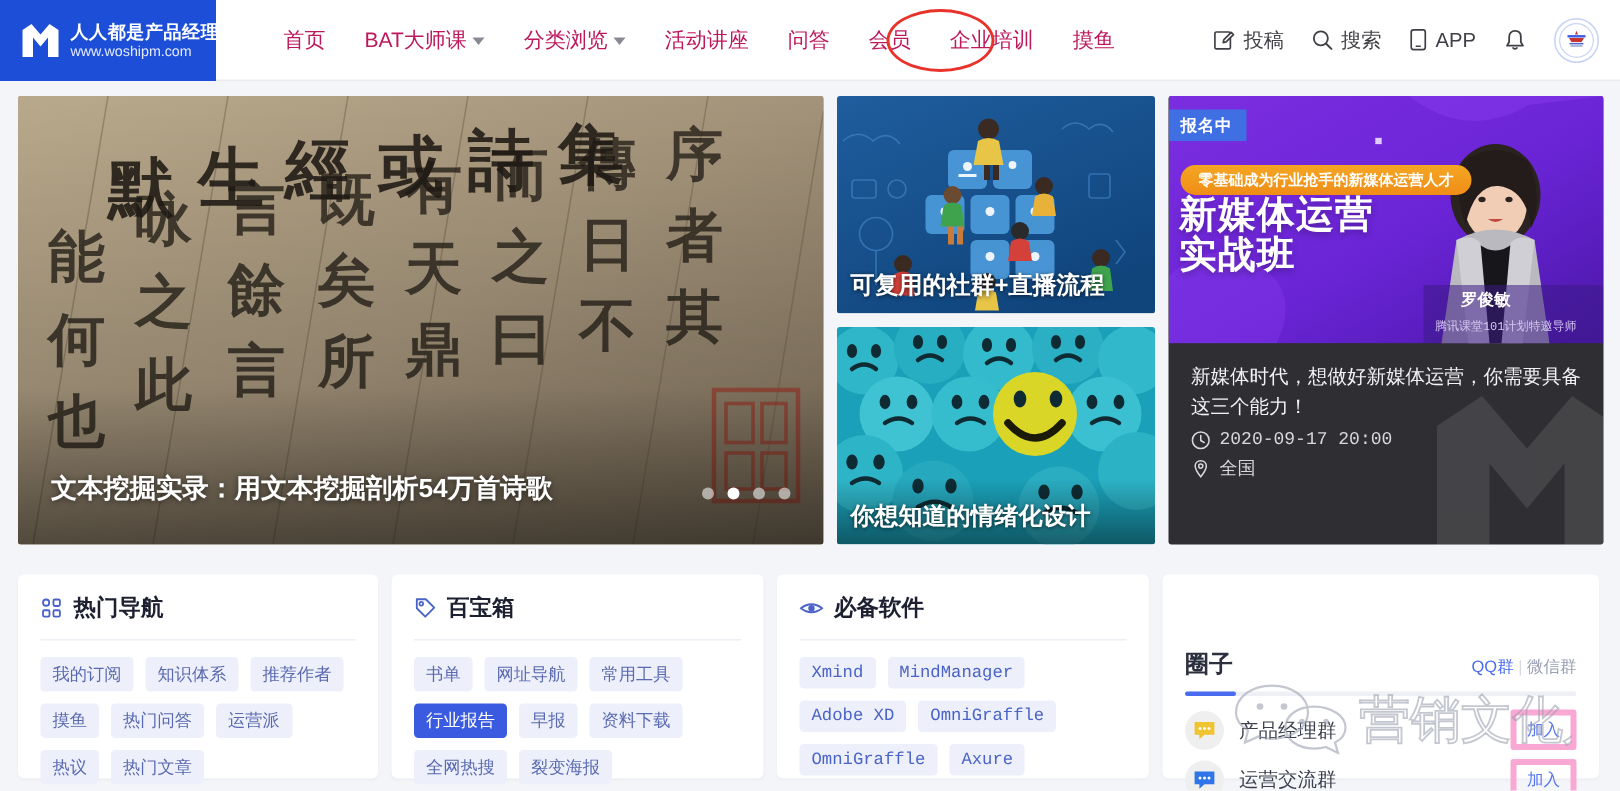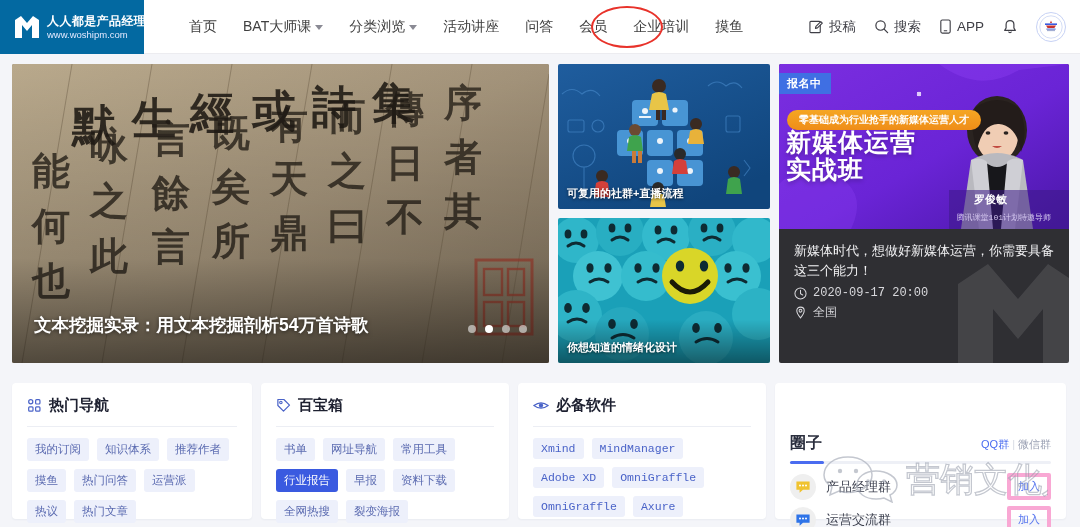--- a/index.html
+++ b/index.html
@@ -14,36 +14,36 @@
   .header {
     position: relative;
     height: 54px;
     background: #ffffff;
     border-bottom: 1px solid #ececf0;
     display: flex;
     align-items: stretch;
   }
   .logo-box {
     width: 144px; height: 54px;
-    background: #0369a1;
+    background: #1d4ed8;
     display: flex; align-items: center; gap: 7px;
     padding-left: 14px;
     flex: none;
   }
   .logo-mark { width: 26px; height: 24px; flex: none; }
   .logo-text { line-height: 1.25; }
   .logo-cn { font-size: 12px; color: #fff; font-weight: 700; letter-spacing: .4px; white-space: nowrap;}
   .logo-url { font-size: 9.5px; color: #e3e9ff; white-space: nowrap; }
 
   .nav {
     display: flex; align-items: center; gap: 0;
     margin-left: 32px;
   }
   .nav-item {
-    font-size: 14px; color: #404040; padding: 0 13px;
+    font-size: 14px; color: #be185d; padding: 0 13px;
     display: flex; align-items: center; gap: 4px;
     height: 54px; cursor: pointer; white-space: nowrap;
   }
   .caret {
     width: 0; height: 0; border-left: 4px solid transparent;
     border-right: 4px solid transparent; border-top: 5px solid #8a8a94;
     margin-top: 2px;
   }
 
   .header-right {
@@ -93,21 +93,21 @@
   .dot { width: 8px; height: 8px; border-radius: 50%; background: rgba(255,255,255,.55); cursor: pointer; }
   .dot.on { background: #ffffff; }
 
   .midcol { display: flex; flex-direction: column; gap: 9px; flex: none; width: 212px; }
   .midcard {
     position: relative; width: 212px; height: 145px;
     border-radius: 2px; overflow: hidden; cursor: pointer;
   }
   .midcard-title {
     position: absolute; left: 9px; bottom: 8px;
-    font-size: 11px; font-weight: 700; color: #fff;
+    font-size: 16px; font-weight: 700; color: #fff;
     text-shadow: 0 1px 3px rgba(0,0,0,.65); white-space: nowrap;
   }
 
   .promo {
     width: 290px; height: 299px; background: #2f2f33;
     border-radius: 2px; overflow: hidden; flex: none; cursor: pointer;
     position: relative;
     font-family: Liberation Mono, monospace;
   }
   .promo-banner { position: relative; width: 290px; height: 165px; overflow: hidden; }

